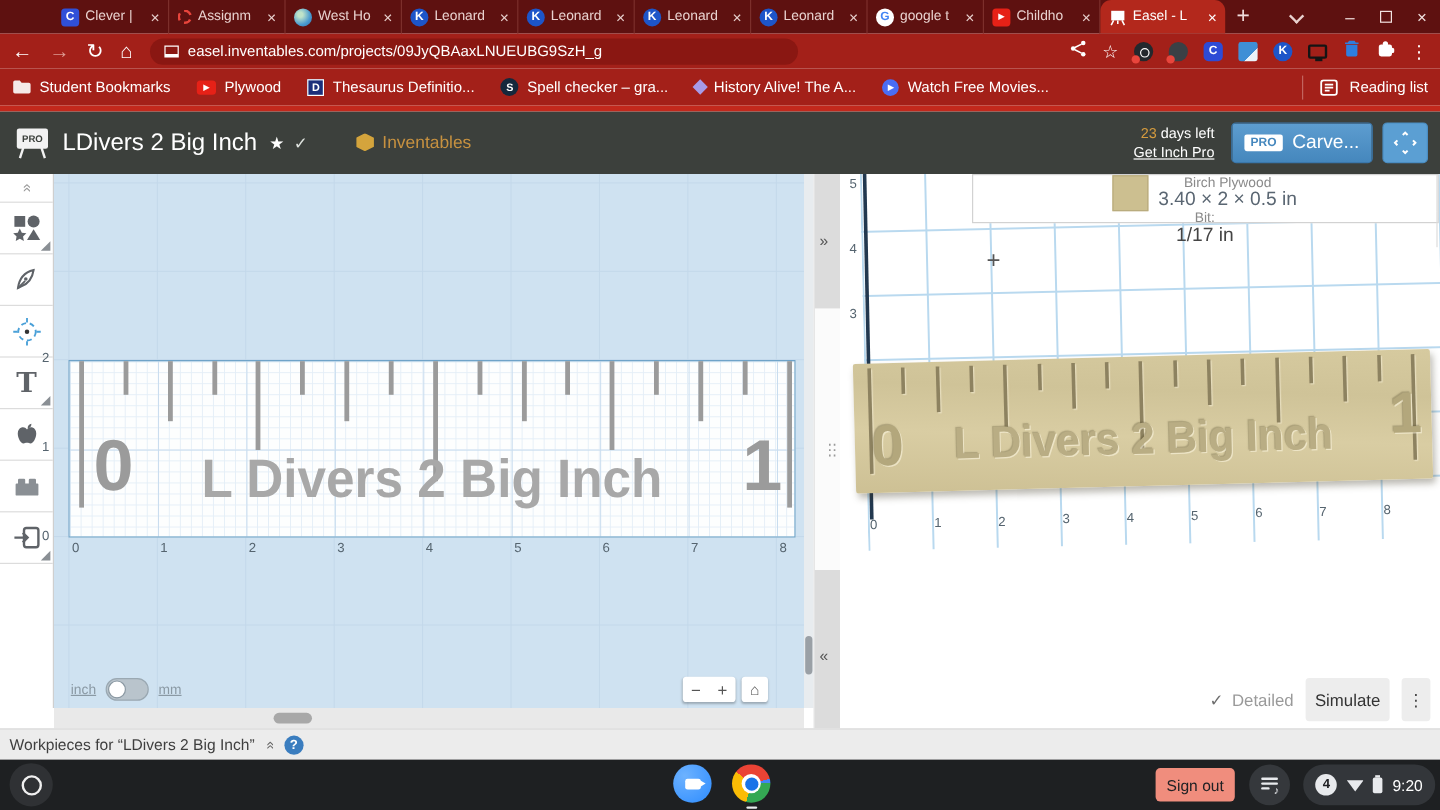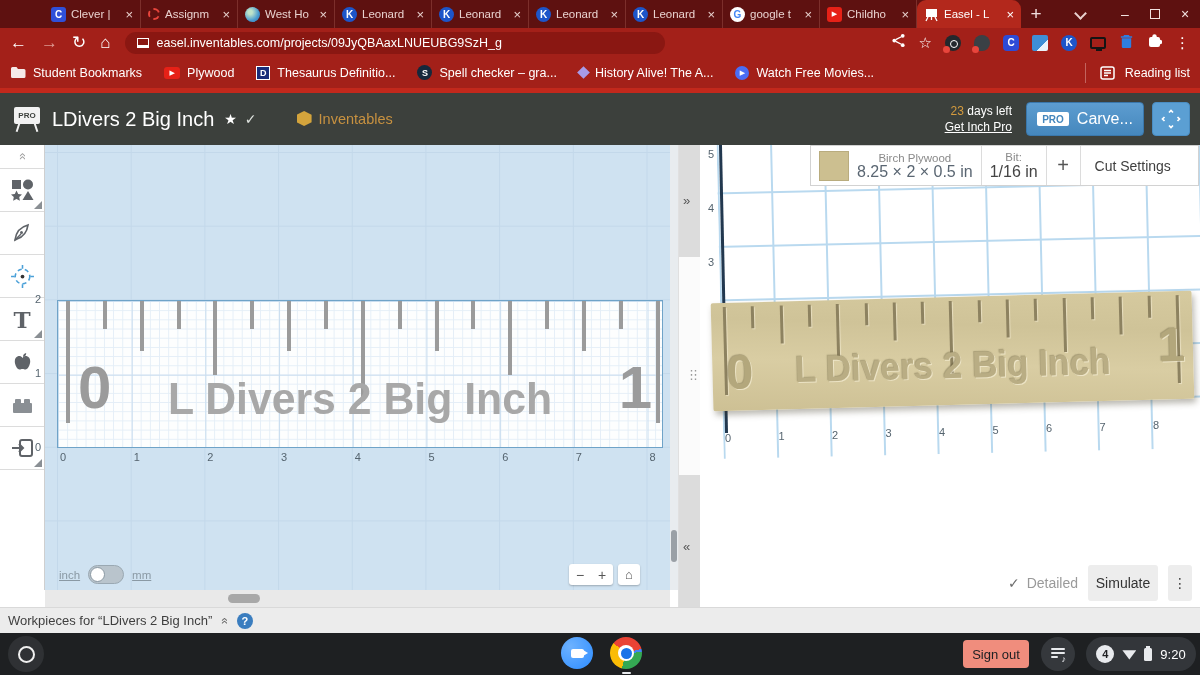--- a/index.html
+++ b/index.html
@@ -111,21 +111,21 @@
   .divblock{position:absolute;left:0;width:100%;background:#dcdcdc;}
   .divchev{position:absolute;left:4px;font-size:13px;color:#555;}
   .dragdots{position:absolute;left:6px;top:222px;color:#999;font-size:13px;text-shadow:4px 0 0 #999;}
 
   
   .panel{position:absolute;left:700px;top:145px;width:500px;height:462px;background:#fff;overflow:hidden;}
   .grid3d{position:absolute;left:20px;top:-12px;width:520px;height:320px;transform:rotate(-1.3deg);
     background-image:linear-gradient(to right,#b9d9ef 1.5px,transparent 1.5px),linear-gradient(to bottom,#b9d9ef 1.5px,transparent 1.5px);
     background-size:53.5px 53.5px;}
   .axis3d{position:absolute;left:22px;top:0;width:3px;height:288px;background:#22384f;transform:rotate(-1.2deg);}
-  .matbar{position:absolute;left:110px;top:0;right:1px;height:41px;background:#fff;border:1px solid #d2d2d2;display:flex;align-items:stretch;}
+  .matbar{position:absolute;left:110px;top:0;right:1px;height:41px;background:#fff;border:1px solid #d2d2d2;display:flex;align-items:stretch;flex-direction:column;}
   .matcell{display:flex;align-items:center;justify-content:center;border-right:1px solid #dcdcdc;padding:0 8px;}
   .matcell:last-child{border-right:none;}
   .swatch{width:30px;height:30px;background:#ccbf90;border:1px solid #b9ac7e;margin-right:8px;flex:none;}
   .matname{font-size:11.5px;color:#8a8a8a;text-align:center;line-height:13px;}
   .matdims{font-size:16px;color:#5a6672;}
   .bitlbl{font-size:11.5px;color:#8a8a8a;text-align:center;}
   .bitval{font-size:16px;color:#444;}
   .addbit{font-size:20px;color:#555;width:34px;}
   .cutset{font-size:14px;color:#3f3f3f;width:104px;}
   .ruler3d{position:absolute;left:12px;top:152px;width:481px;height:108px;transform:rotate(-1.5deg);border-radius:2px;
@@ -510,31 +510,30 @@
         </div>
       <span class="pnum" style="left:14px;top:42px;">0</span>
       <span class="pnum" style="right:10px;top:26px;">1</span>
       <div class="ptext">L Divers 2 Big Inch</div>
     </div>
     <div class="matbar">
       <div class="matcell">
         <span class="swatch"></span>
         <span class="matname">
           <span>Birch Plywood</span><br>
-          <span class="matdims">8.25 × 2 × 0.5 in</span>
+          <span class="matdims">3.40 × 2 × 0.5 in</span>
         </span>
       </div>
       <div class="matcell">
         <span class="bitlbl">
           <span>Bit:</span><br>
-          <span class="bitval">1/16 in</span>
+          <span class="bitval">1/17 in</span>
         </span>
       </div>
       <div class="matcell addbit">+</div>
-      <div class="matcell cutset">Cut Settings</div>
     </div>
     <div class="simrow">
       <span class="detailed">
         <span class="ck">✓</span>
         <span>Detailed</span>
       </span>
       <span class="simbtn">Simulate</span>
       <span class="simmenu">⋮</span>
     </div>
   </div>

